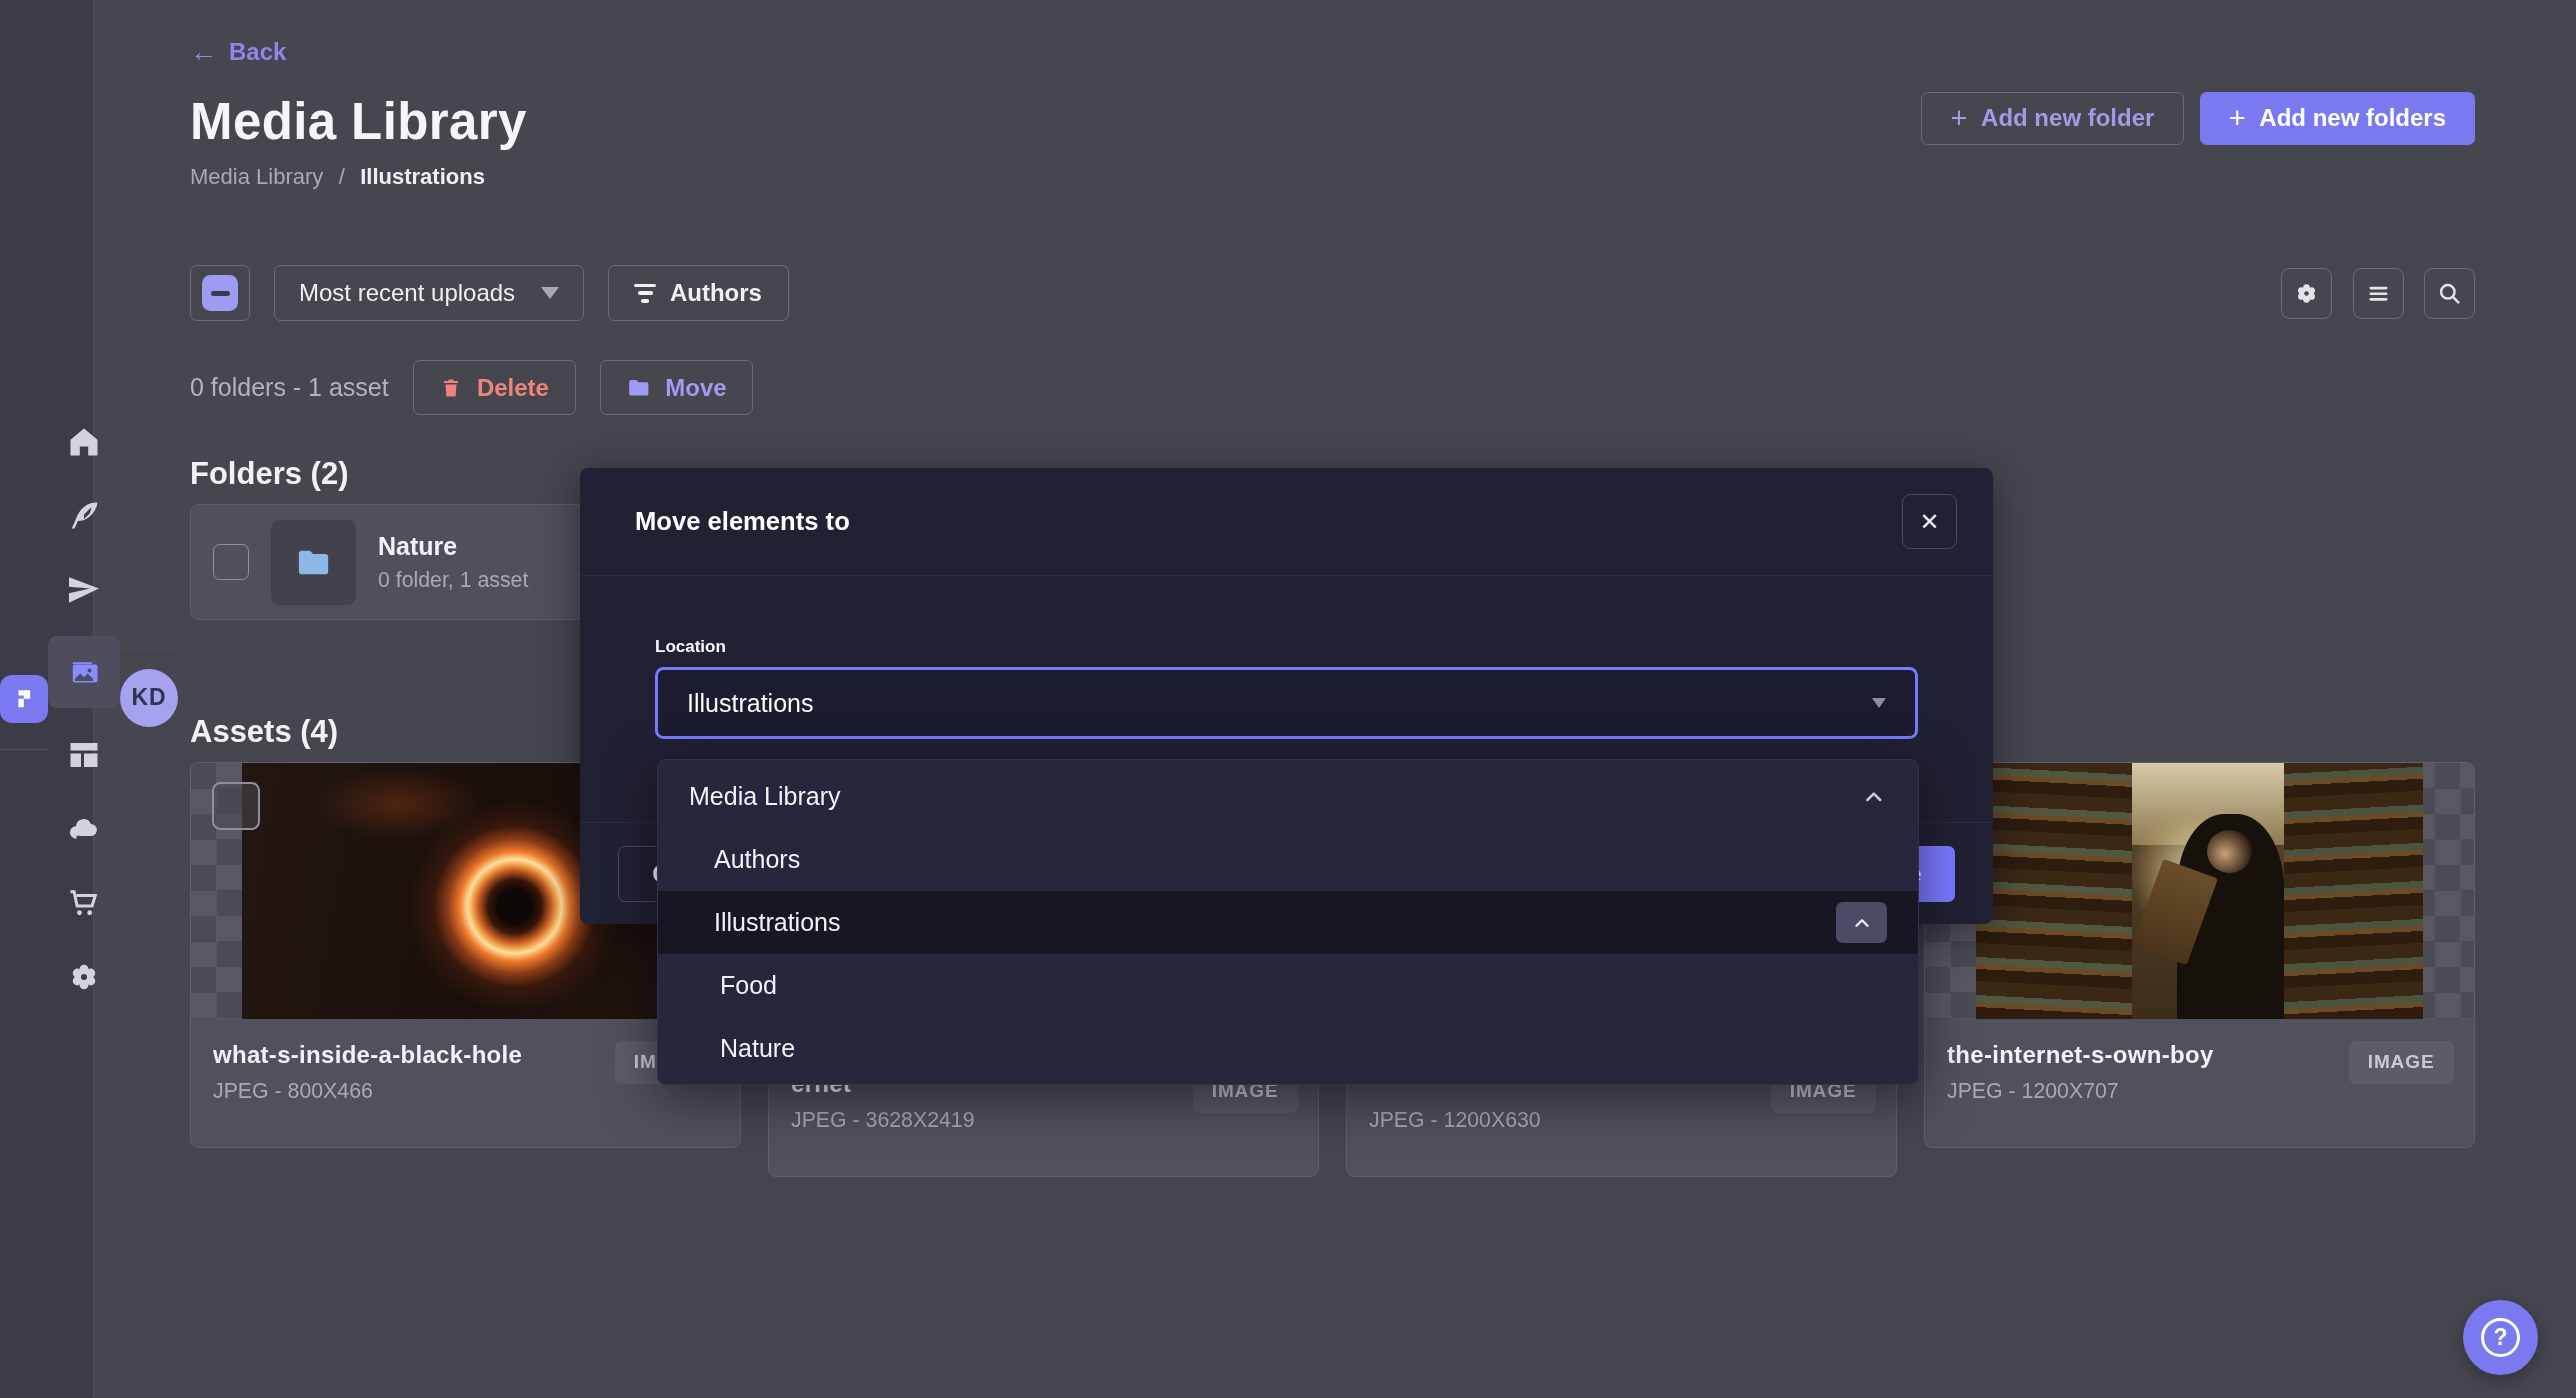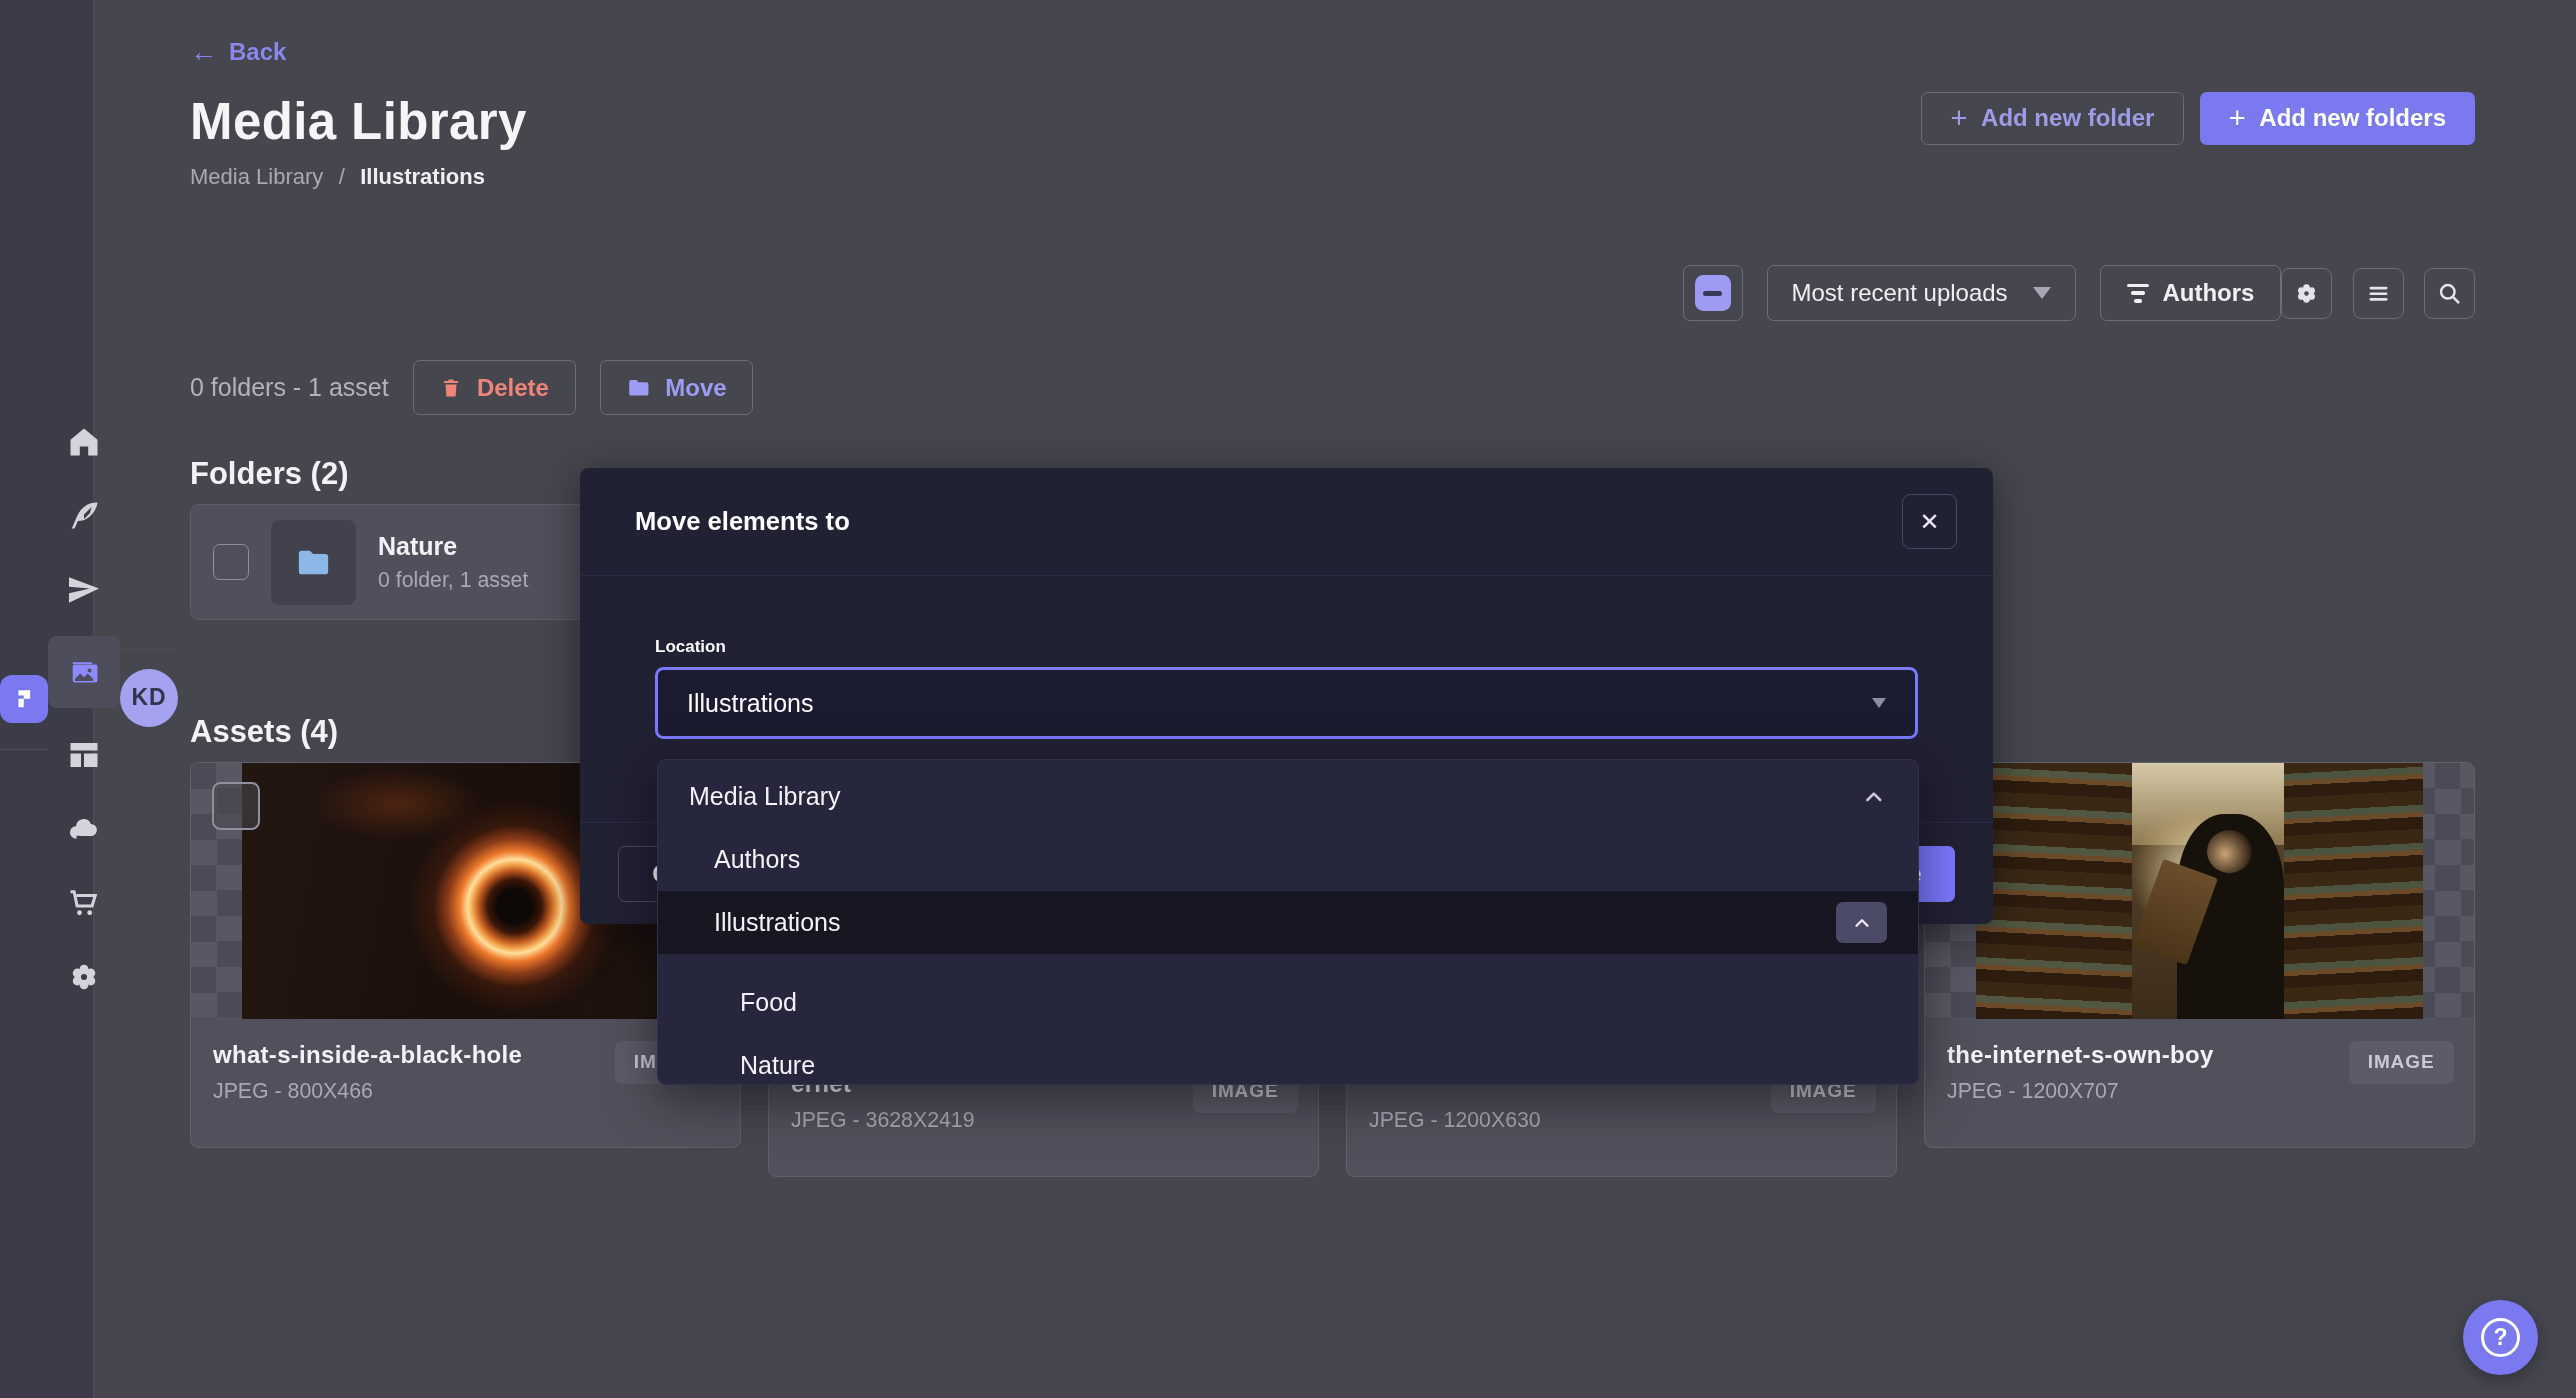--- a/index.html
+++ b/index.html
@@ -25,21 +25,21 @@
   .header-row { display:flex; justify-content:space-between; align-items:flex-start; margin-top:25.6px; }
   .page-title { font-size:51px; font-weight:700; color:#f5f5f8; letter-spacing:0.4px; }
   .breadcrumb { margin-top:13.6px; font-size:22px; color:#a9a9b5; display:flex; gap:15.4px; }
   .breadcrumb .current { color:#f0f0f4; font-weight:600; }
   .hdr-buttons { display:flex; gap:15.4px; margin-top:0; }
   .btn { display:inline-flex; align-items:center; justify-content:center; gap:13.6px; border-radius:6.8px; font-size:24px; font-weight:600; cursor:default; }
   .btn-outline-purple { border:1.7px solid #6a6a78; color:#9d9ce6; background:transparent; height:53px; padding:0 29px; }
   .btn-solid-purple { background:#7b79f0; color:#fff; height:53px; padding:0 29px; border:none; }
   .plus-glyph { font-size:29px; font-weight:400; line-height:1; }
 
-  .toolbar-row { display:flex; justify-content:flex-end; align-items:center; margin-top:75px; }
+  .toolbar-row { display:flex; justify-content:space-between; align-items:center; margin-top:75px; }
   .toolbar-left { display:flex; gap:24px; align-items:center; }
   .check-btn { width:60px; height:56px; border:1.7px solid #6e6e7b; border-radius:6.8px; display:flex; align-items:center; justify-content:center; background:transparent; }
   .checkbox-ind { width:36px; height:36px; border-radius:8.5px; background:#9d9bf2; position:relative; }
   .checkbox-ind::after { content:""; position:absolute; left:8.5px; right:8.5px; top:15.4px; height:5.1px; border-radius:2.6px; background:#3a3a55; }
   .select-box { min-width:304px; height:56px; border:1.7px solid #6e6e7b; border-radius:6.8px; display:flex; align-items:center; justify-content:space-between; padding:0 24px; color:#eeeef3; font-size:24px; gap:25.6px; }
   .caret-down { width:0; height:0; border-left:9.4px solid transparent; border-right:9.4px solid transparent; border-top:12px solid #a6a6b4; }
   .filters-btn { height:56px; border:1.7px solid #6e6e7b; border-radius:6.8px; background:transparent; color:#f0f0f4; padding:0 25.6px; }
   .filter-icon { display:flex; flex-direction:column; gap:4.3px; align-items:center; }
   .filter-icon i { display:block; height:3.4px; border-radius:1.7px; background:#f0f0f4; }
   .filter-icon i:nth-child(1){width:22px}.filter-icon i:nth-child(2){width:14.5px}.filter-icon i:nth-child(3){width:7.7px}
@@ -100,21 +100,21 @@
   .combobox .caret-down { border-left-width:7.7px; border-right-width:7.7px; border-top-width:10.2px; border-top-color:#8e8ea2; }
   .modal-footer { height:102px; border-top:1.7px solid #2b2b44; display:flex; align-items:center; justify-content:space-between; padding:0 38px; }
   .btn-cancel { height:56px; min-width:147px; border:1.7px solid #4a4a62; border-radius:6.8px; background:transparent; color:#fcfcfe; font-size:24px; font-weight:600; }
   .btn-submit { height:56px; min-width:128px; border:none; border-radius:6.8px; background:#7b79ff; color:#fff; font-size:24px; font-weight:600; }
 
   .dropdown { position:absolute; left:657px; top:759px; width:1262px; height:326px; background:#26263d; border:1.7px solid #32324d; border-radius:8.5px; box-shadow:0 13.6px 51px rgba(3,3,10,.5); z-index:20; padding:5.1px 0; }
   .opt { height:63px; display:flex; align-items:center; justify-content:space-between; font-size:25px; color:#f2f2f7; padding-right:31px; }
   .opt .label { }
   .opt.lvl0 { padding-left:31px; }
   .opt.lvl1 { padding-left:56px; }
-  .opt.lvl2 { padding-left:82px;align-items:flex-end; }
+  .opt.lvl2 { padding-left:62px; }
   .opt.selected { background:#171724; }
   .chev { width:25.6px; height:25.6px; }
   .chev-btn { width:51px; height:41px; border-radius:6.8px; background:#4b4b68; display:flex; align-items:center; justify-content:center; border:none; }
   .chev-btn .chev { width:22px; height:22px; }
 
   .help-fab { position:absolute; right:38px; bottom:24px; width:75px; height:75px; border-radius:50%; background:#7b79f0; display:flex; align-items:center; justify-content:center; z-index:5; box-shadow:0 5.1px 17px rgba(0,0,0,.3); }
   .help-icon { width:39px; height:39px; border:3.4px solid #fff; border-radius:50%; color:#fff; font-size:23px; font-weight:700; display:flex; align-items:center; justify-content:center; }
 </style>
 </head>
 <body>

